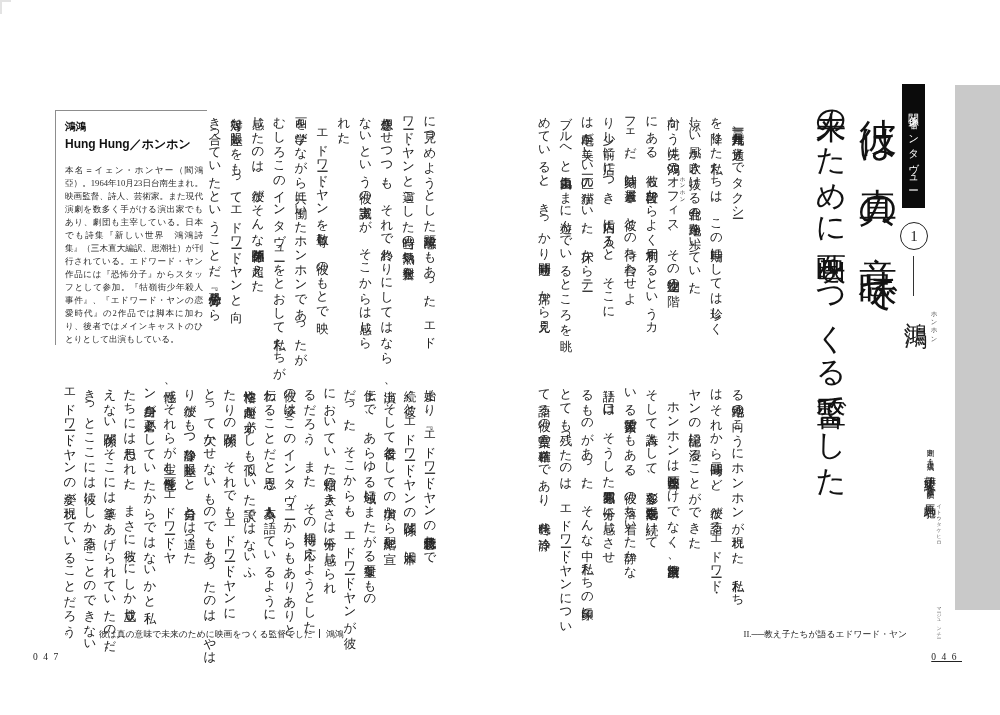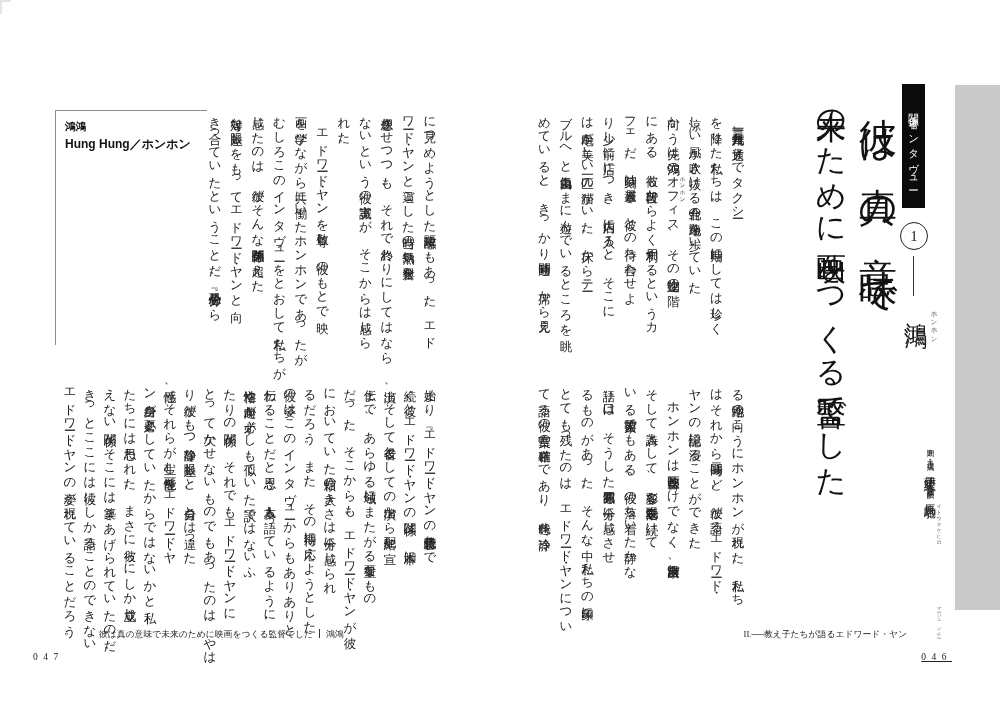--- a/index.html
+++ b/index.html
@@ -51,21 +51,21 @@
   .bio{left:55px;top:110px;width:142px;height:225px;border-top:1px solid #8d8d8d;border-left:1px solid #8d8d8d;
        padding:9px 0 0 9px;}
   .bio-name{font-family:"Liberation Sans","DejaVu Sans",sans-serif;font-weight:bold;font-size:10.5px;color:#111;}
   .bio-roman{font-family:"Liberation Sans","DejaVu Sans",sans-serif;font-weight:bold;font-size:12px;color:#111;margin:2px 0 11px 0;}
   .bio-text{font-size:8.6px;line-height:13px;text-align:justify;color:#2b2b2b;width:138px;}
 
   
   .footer{top:629px;font-size:8.8px;color:#222;}
   .pagenum{font-size:9.5px;letter-spacing:5.5px;color:#222;}
   .pn-left{left:33px;top:652px;}
-  .pn-right{right:48px;top:652px;text-decoration:underline;}
+  .pn-right{right:38px;top:652px;text-decoration:underline;}
   .footer-left{left:99px;}
   .footer-right{right:93px;text-align:right;}
   .footer-div{display:inline-block;width:1px;height:9px;background:#333;margin:0 6px;vertical-align:-1px;}
 </style>
 </head>
 <body>
 
 <div class="abs corner"></div>
 <div class="abs page-edge"></div>
 
@@ -109,20 +109,21 @@
     <div class="tline">とても残ったのは、エドワード・ヤンについ</div>
     <div class="tline">て語る彼の言葉の精確さであり、時代を冷静</div>
   </div>
 
 <div class="abs footer footer-right">II.──教え子たちが語るエドワード・ヤン</div>
 <div class="abs pagenum pn-right">046</div>
 
 <div class="abs bio">
   <div class="bio-name">鴻鴻</div>
   <div class="bio-roman">Hung Hung／ホンホン</div>
+  <div class="bio-text">本名＝イェン・ホンヤー（閻鴻亞）。1964年10月23日台南生まれ。映画監督、詩人、芸術家。また現代演劇を数多く手がける演出家でもあり、劇団も主宰している。日本でも詩集『新しい世界　鴻鴻詩集』（三木直大編訳、思潮社）が刊行されている。エドワード・ヤン作品には『恐怖分子』からスタッフとして参加。『牯嶺街少年殺人事件』、『エドワード・ヤンの恋愛時代』の2作品では脚本に加わり、後者ではメインキャストのひとりとして出演もしている。</div>
 </div>
 
 <div class="abs vbody block-c v">
     <div class="tline">に見つめようとした距離感でもあった。エド</div>
     <div class="tline">ワード・ヤンと過ごした当時の熱気や興奮を</div>
     <div class="tline">想像させつつも、それで終わりにしてはなら</div>
     <div class="tline">ないという彼の誠実さが、そこからは感じら</div>
     <div class="tline">れた。</div>
     <div class="tline">　エドワード・ヤンを尊敬し、彼のもとで映</div>
     <div class="tline">画を学びながら共に働いたホンホンであったが、</div>

